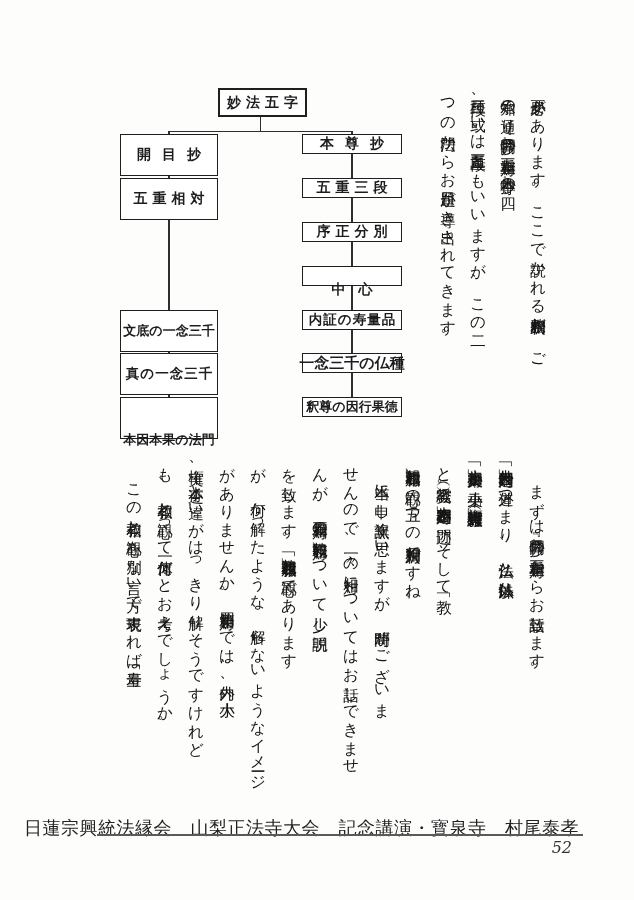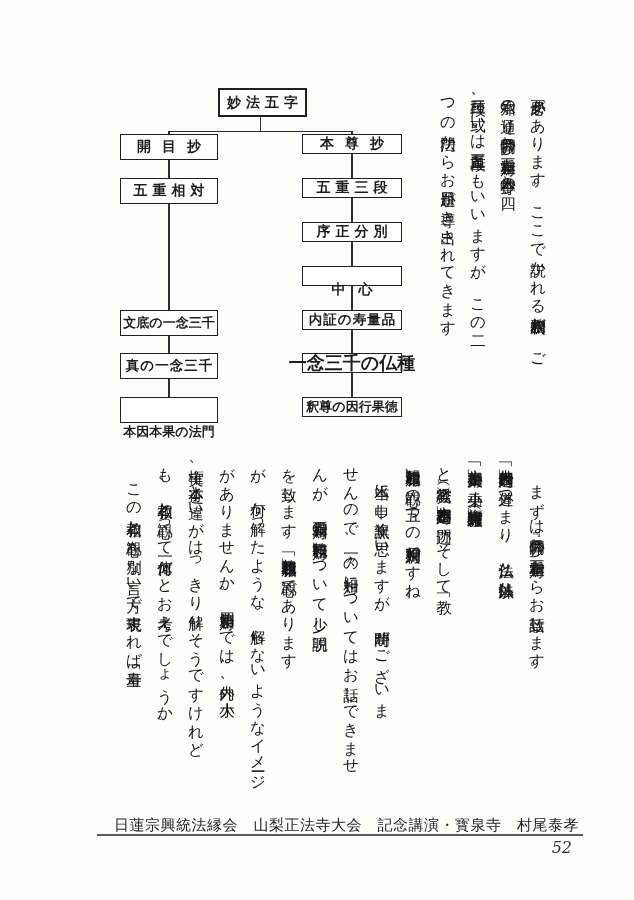--- a/index.html
+++ b/index.html
@@ -16,40 +16,40 @@
   .fnode{
     position:absolute;z-index:1;background:#fff;
     border:1.3px solid #1f1f1f;box-sizing:border-box;
     display:flex;align-items:center;justify-content:center;
     font-family:"Liberation Sans","DejaVu Sans",sans-serif;
     font-weight:600;font-size:14px;color:#1d1d1d;white-space:nowrap;
   }
   .fnode.root{
     left:218px;top:88px;width:89px;height:29px;border-width:2.6px;
   }
-  .col-l{left:120px;width:98px;height:26px;}
+  .col-l{left:120px;width:98px;height:42px;}
   .col-r{left:302px;width:100px;height:20px;}
   .r0{top:134px}.r1{top:178px}.r2{top:222px}.r3{top:266px}.r4{top:310px}.r5{top:353px}.r6{top:397px}
 
   
   .vblock{
     position:absolute;
     writing-mode:vertical-rl;-webkit-writing-mode:vertical-rl;
     text-orientation:mixed;
     font-size:15.5px;line-height:31px;
     color:#161616;letter-spacing:0.5px;
   }
   .vblock.intro{top:88px;right:81px;height:345px;line-height:30px;}
   .vblock.body{top:457px;right:82px;height:365px;}
   .vline{white-space:nowrap;}
 
   
   .credit{
     position:absolute;top:816px;right:55px;
-    font-size:15px;letter-spacing:0.5px;color:#222;white-space:nowrap;
+    font-size:18px;letter-spacing:0.5px;color:#222;white-space:nowrap;
   }
   .rule{
     position:absolute;top:834px;left:97px;width:486px;height:1.6px;
     background:#5a5a5a;
   }
   .pageno{
     position:absolute;top:838px;right:62px;
     font-size:16px;font-style:italic;color:#333;
     font-family:"DejaVu Serif","Liberation Serif",serif;
     text-align:center;
@@ -96,21 +96,21 @@
     <div class="fnode col-r r2">
         <span style="letter-spacing: 5px; padding-left: 5px;">序正分別</span>
       </div>
     <div class="fnode col-r r3">
         <span style="letter-spacing: 13px; padding-left: 13px; margin-top: 28px;">中心</span>
       </div>
     <div class="fnode col-r r4">
         <span style="letter-spacing: 1px; padding-left: 1px; font-size: 13.5px;">内証の寿量品</span>
       </div>
     <div class="fnode col-r r5">
-        <span style="letter-spacing: 0px; padding-left: 0px; font-size: 18px;">一念三千の仏種</span>
+        <span style="letter-spacing: 0px; padding-left: 0px; font-size: 15px;">一念三千の仏種</span>
       </div>
     <div class="fnode col-r r6">
         <span style="letter-spacing: 0px; padding-left: 0px; font-size: 13px;">釈尊の因行果徳</span>
       </div>
   </div>
 
   <div class="vblock intro">
     <div class="vline">必要があります。ここで説かれる教相判釈が、ご</div>
     <div class="vline">承知の通り『開目抄』の五重相対、『本尊抄』の四</div>
     <div class="vline">種三段、或いは五重三段ともいいますが、この二</div>

